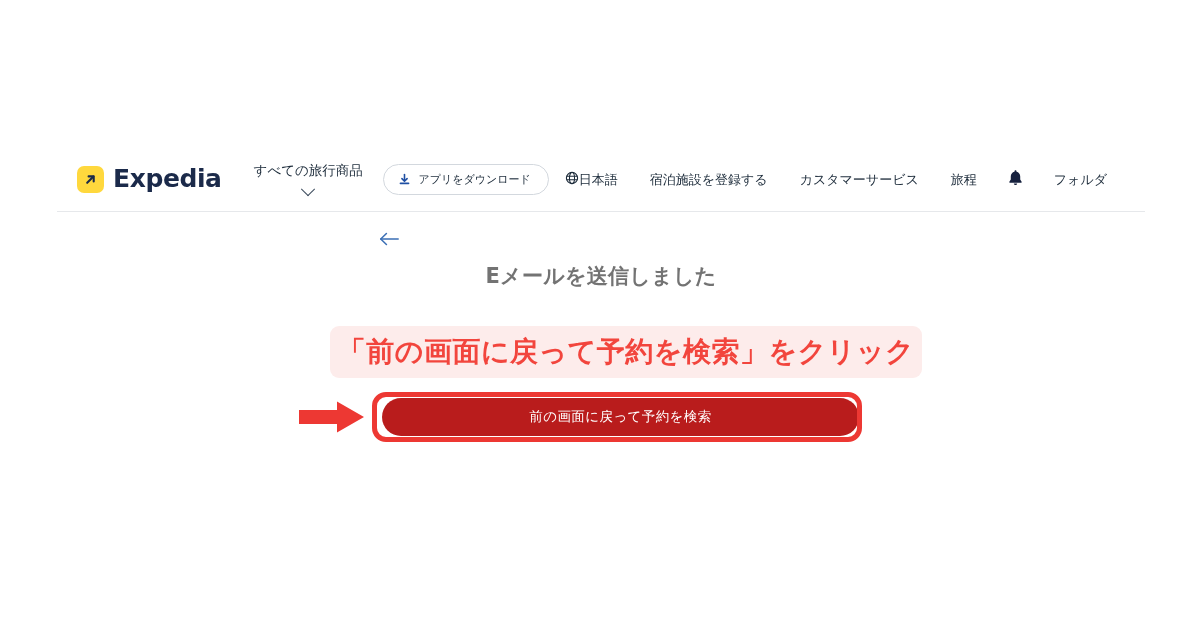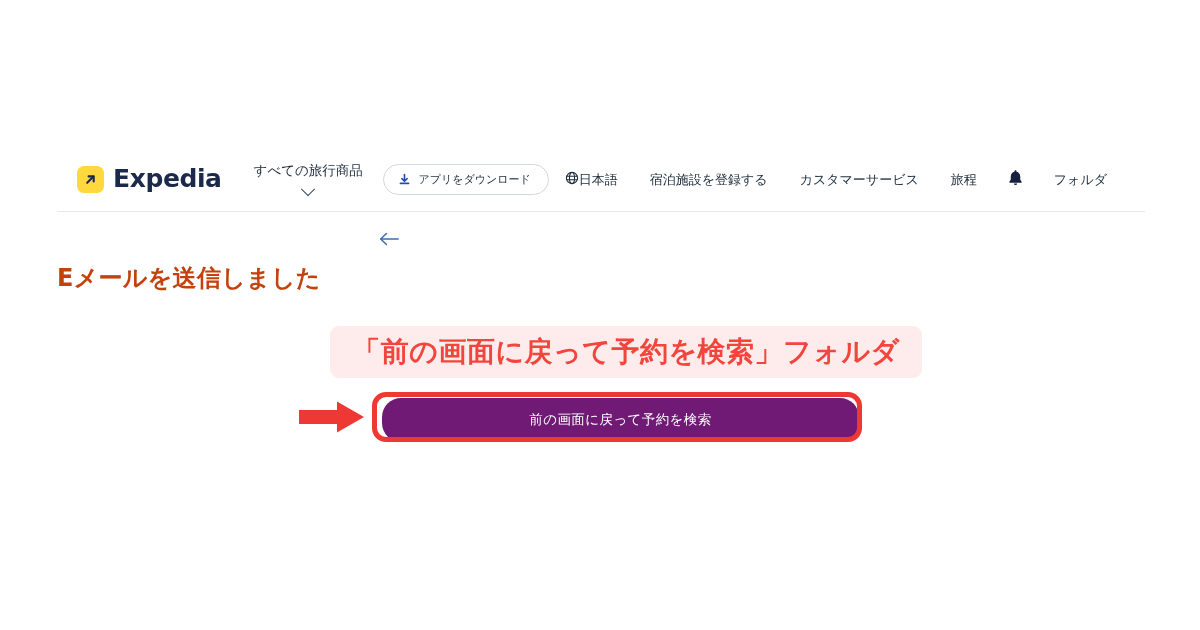--- a/index.html
+++ b/index.html
@@ -148,23 +148,24 @@
     align-items: center;
     justify-content: center;
     cursor: pointer;
   }
 
   #page-title {
     position: absolute;
     left: 0;
     top: 50px;
     width: 1088px;
-    font-size: 24px;
+    text-align: center;
+    font-size: 21px;
     font-weight: 600;
-    color: #c2410c;
+    color: #737373;
     letter-spacing: 0.3px;
     font-family: "DejaVu Sans", "Liberation Sans", sans-serif;
   }
 
   #body-copy {
     position: absolute;
     left: 0;
     top: 152px;
     width: 1088px;
     text-align: center;
@@ -173,24 +174,24 @@
     letter-spacing: 0.2px;
     white-space: nowrap;
     overflow: hidden;
   }
 
   #primary-cta {
     position: absolute;
     left: 325px;
     top: 186px;
     width: 477px;
-    height: 44px;
+    height: 38px;
     border: none;
     border-radius: 19px;
-    background: #701a75;
+    background: #b91c1c;
     color: #ffffff;
     font-size: 13.5px;
     font-family: "Liberation Sans", "DejaVu Sans", sans-serif;
     cursor: pointer;
     letter-spacing: 0.4px;
     padding: 0;
     text-align: center;
   }
 
   
@@ -325,21 +326,21 @@
 
     <div id="page-title">Eメールを送信しました</div>
 
     <div id="body-copy">フォルダ/バルダ」 をご確認ください。</div>
 
     <button id="primary-cta">前の画面に戻って予約を検索</button>
 
   </div>
 
   <div id="annotation-banner">
-    <span id="annotation-banner-text">「前の画面に戻って予約を検索」フォルダ</span>
+    <span id="annotation-banner-text">「前の画面に戻って予約を検索」をクリック</span>
   </div>
 
   <div id="highlight-box"></div>
 
   <div id="pointer-arrow">
     <svg width="66" height="34" viewBox="0 0 66 34" aria-hidden="true">
       <path d="M0 10 H38 V1.5 L65 17 L38 32.5 V24 H0 Z" fill="#ed3833"></path>
     </svg>
   </div>
 

